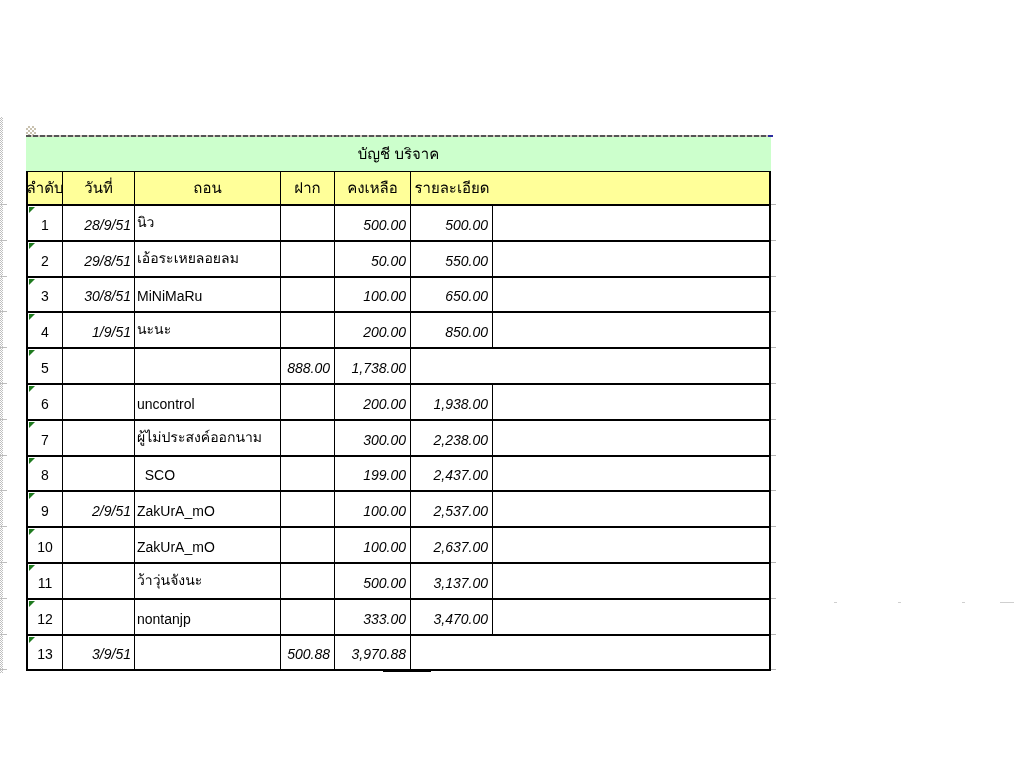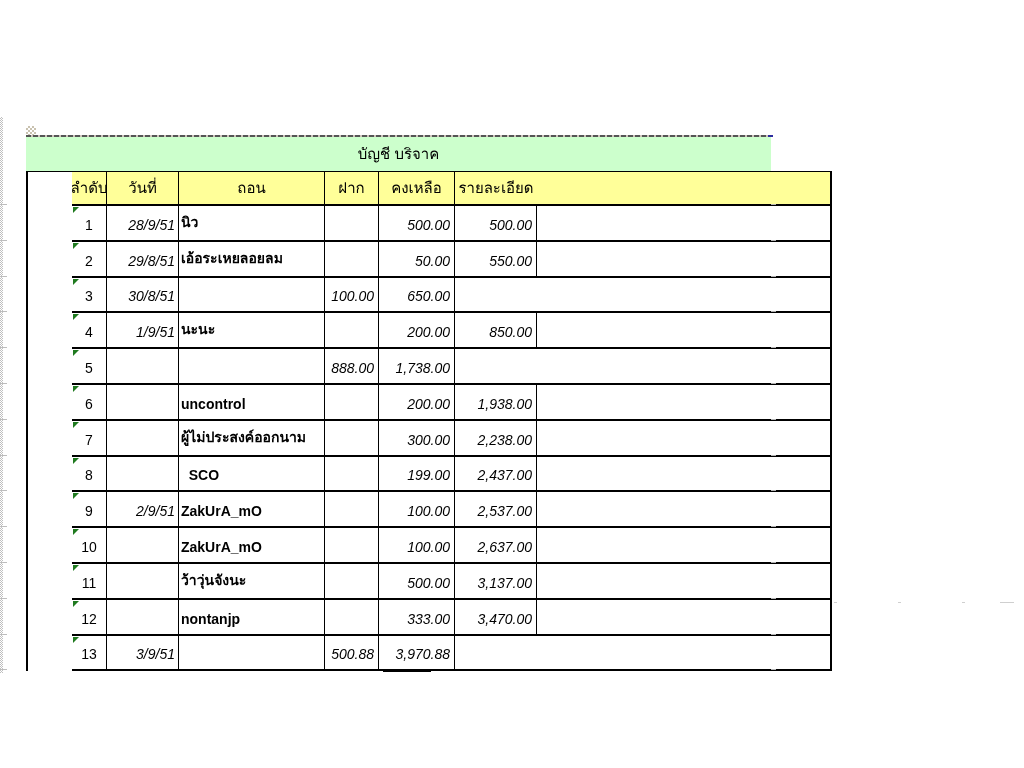--- a/index.html
+++ b/index.html
@@ -19,35 +19,35 @@
              border-bottom:0;}
   .dash-line::after{content:"";position:absolute;right:0;top:0;width:5px;height:2px;background:#2c2c9e;}
   .stub{position:absolute;left:0;width:7px;height:1px;background:#bdbdbd;}
   .tick{position:absolute;left:771px;width:5px;height:1px;background:#b4b4b4;}
   .fdot{position:absolute;height:1px;background:#cfcfcf;}
 
   
   .title-row{position:absolute;left:26px;top:137px;width:745px;height:34px;
              background:var(--title-bg,#ccffcc);display:flex;align-items:center;justify-content:center;
              font-size:15px;}
-  .grid{position:absolute;left:26px;top:171px;width:806px;box-sizing:border-box;
-        border-top:1px solid #000;border-left:2px solid #000;border-right:2px solid #000;padding-left:44px;}
+  .grid{position:absolute;left:26px;top:171px;width:745px;box-sizing:border-box;
+        border-top:1px solid #000;border-left:2px solid #000;border-right:2px solid #000;}
   .hrow,.trow{display:grid;grid-template-columns:35px 72px 146px 54px 76px 82px 276px;
         box-sizing:border-box;border-bottom:2px solid #000;}
   .hrow{height:34px;background:var(--header-bg,#ffff99);}
   .trow{height:35.8px;background:#fff;}
   .hc{box-sizing:border-box;border-right:1px solid #000;display:flex;align-items:center;
       justify-content:center;font-size:15px;overflow:hidden;}
   .hc:last-child{border-right:none;}
   .cell{position:relative;box-sizing:border-box;border-right:1px solid #000;display:flex;
         align-items:flex-end;padding-bottom:7px;font-size:14px;overflow:hidden;white-space:pre;}
   .cell:last-child{border-right:none;}
   .al-c{justify-content:center;}
   .al-r{justify-content:flex-end;padding-right:4px;font-style:italic;}
-  .al-l{justify-content:flex-start;padding-left:2px;font-weight:bold;}
+  .al-l{justify-content:flex-start;padding-left:2px;}
   .cell-date{padding-right:3px;}
   .marker{position:absolute;left:1px;top:1px;width:0;height:0;
           border-top:6px solid var(--marker,#1f7a1f);border-right:6px solid transparent;}
   .bottom-thick{position:absolute;left:383px;top:669px;width:48px;height:3px;background:#000;}
 </style>
 </head>
 <body>
 
 <div class="stage">
 
@@ -85,20 +85,21 @@
           <div class="cell al-r cell-date">29/8/51</div>
           <div class="cell al-l">เอ้อระเหยลอยลม</div>
           <div class="cell al-r"></div>
           <div class="cell al-r">50.00</div>
           <div class="cell al-r">550.00</div>
           <div class="cell al-l"></div>
         </div>
         <div class="trow">
           <div class="cell al-c"><div class="marker"></div><span>3</span></div>
           <div class="cell al-r cell-date">30/8/51</div>
+          <div class="cell al-l">MiNiMaRu</div>
           <div class="cell al-r"></div>
           <div class="cell al-r">100.00</div>
           <div class="cell al-r">650.00</div>
           <div class="cell al-l"></div>
         </div>
         <div class="trow">
           <div class="cell al-c"><div class="marker"></div><span>4</span></div>
           <div class="cell al-r cell-date">1/9/51</div>
           <div class="cell al-l">นะนะ</div>
           <div class="cell al-r"></div>

